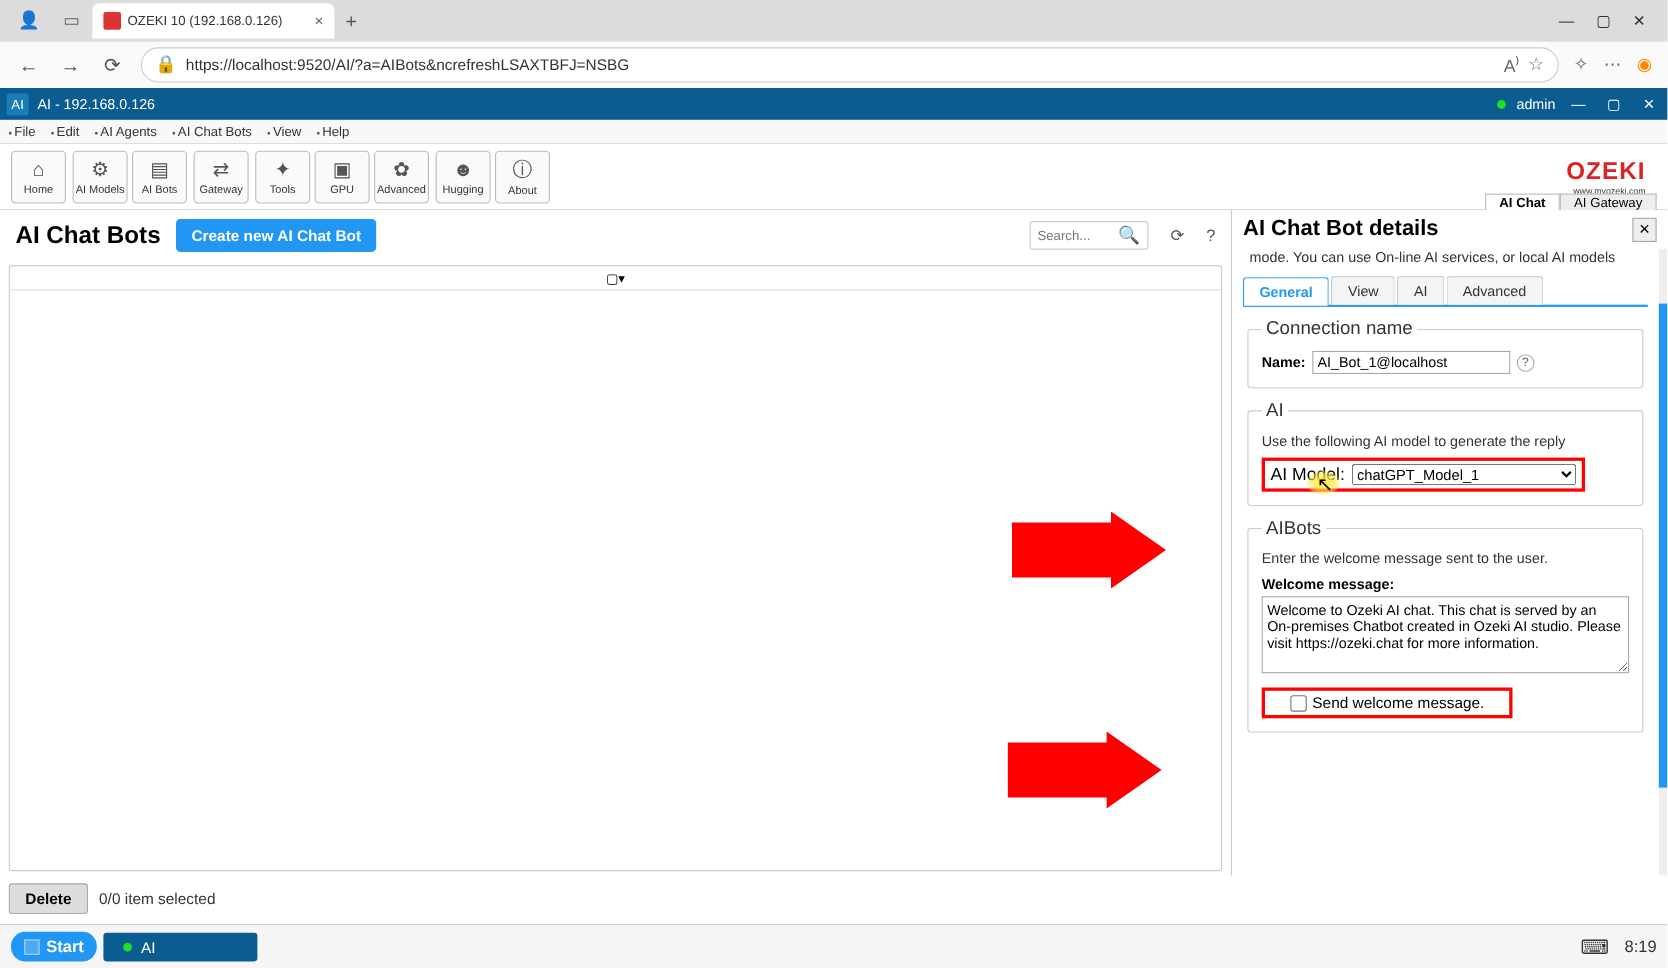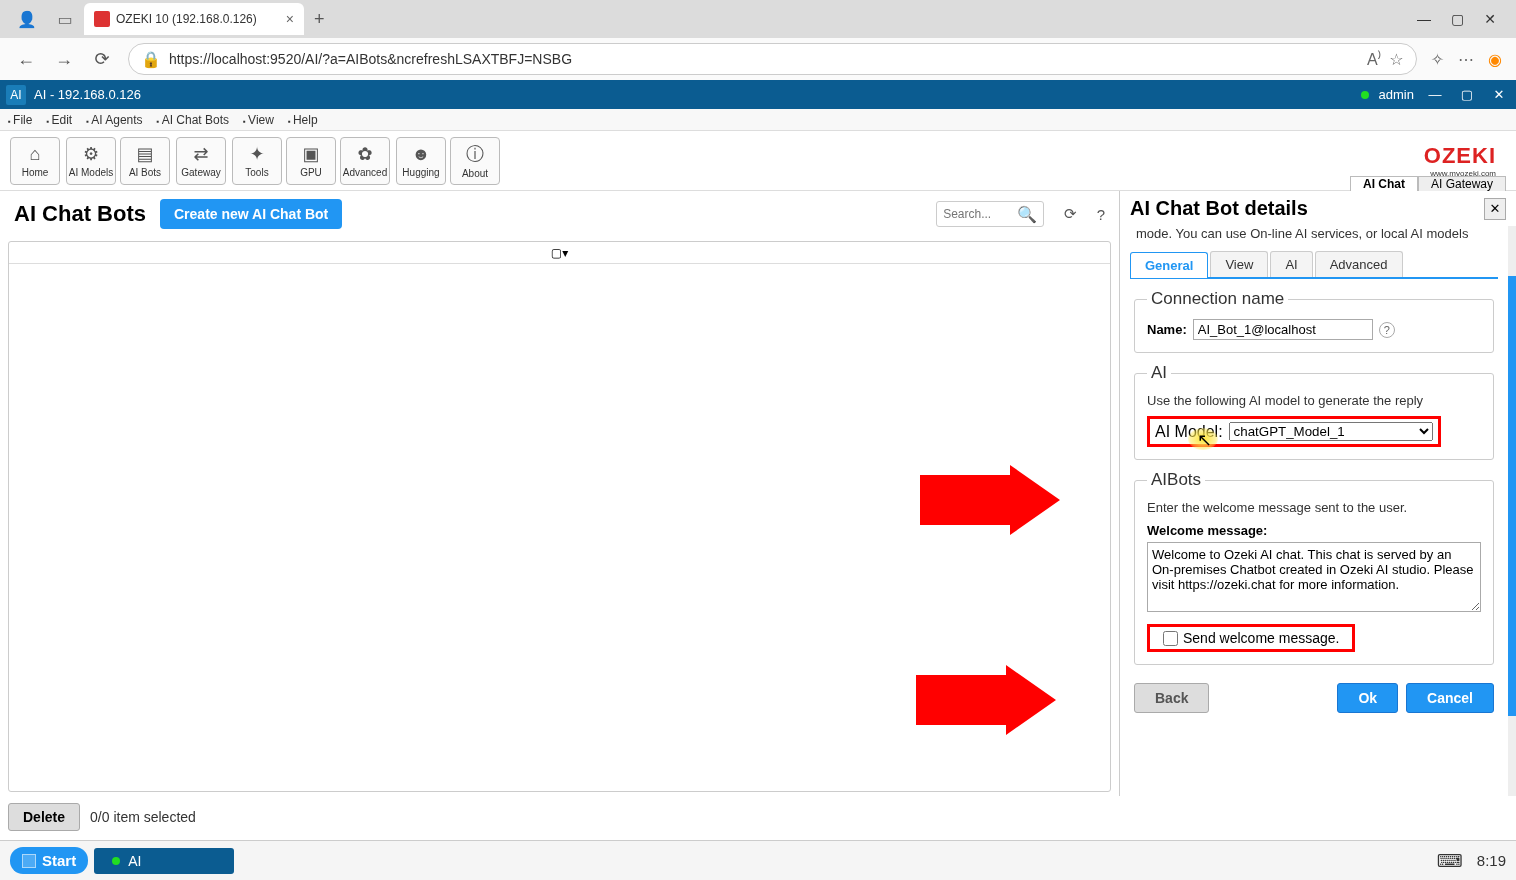--- a/index.html
+++ b/index.html
@@ -83,21 +83,21 @@
 .fld-row { display: flex; align-items: center; gap: 6px; }
 .fld-row label { font-size: 13px; font-weight: bold; }
 .fld-row input[type=text], .fld-row select { border: 1px solid #aaa; padding: 2px 4px; font-size: 13px; }
 .qmark { width: 16px; height: 16px; border: 1px solid #aaa; border-radius: 50%; font-size: 11px; text-align: center; line-height: 14px; color: #666; }
 
 .ai-fieldset { position: relative; }
 .model-row { border: 3px solid red; padding: 3px 5px; display: inline-flex; align-items: center; gap: 6px; }
 .model-row select { width: 204px; }
 
 textarea.welcome { width: 100%; height: 70px; border: 1px solid #aaa; font-size: 13px; padding: 4px; resize: both; font-family: inherit; }
-.chk-row { border: 3px solid red; padding: 3px 13px; display: inline-flex; align-items: center; gap: 5px; margin-top: 8px; }
+.chk-row { border: 3px solid red; padding: 3px 23px; display: inline-flex; align-items: center; gap: 5px; margin-top: 8px; }
 .chk-row input { width: 15px; height: 15px; }
 .chk-row span { font-size: 14px; }
 
 .footer-btns { display: flex; gap: 8px; padding: 8px 14px; }
 .btn { padding: 6px 20px; font-size: 14px; font-weight: bold; border: 1px solid #aaa; border-radius: 3px; cursor: pointer; }
 .btn-back { background: #ddd; color: #555; }
 .btn-ok { background: #2196f3; color: #fff; border-color: #1976d2; margin-left: auto; }
 .btn-cancel { background: #2196f3; color: #fff; border-color: #1976d2; }
 
 
@@ -295,25 +295,20 @@
         <legend>AIBots</legend>
         <p>Enter the welcome message sent to the user.</p>
         <label style="font-size:13px;font-weight:bold;display:block;margin-bottom:4px">Welcome message:</label>
         <textarea class="welcome" style="">Welcome to Ozeki AI chat. This chat is served by an On-premises Chatbot created in Ozeki AI studio. Please visit https://ozeki.chat for more information.</textarea>
         <div class="chk-row">
           <input type="checkbox" style="">
           <span>Send welcome message.</span>
         </div>
       </fieldset>
 
-      <div class="footer-btns">
-        <button class="btn btn-back">Back</button>
-        <button class="btn btn-ok">Ok</button>
-        <button class="btn btn-cancel">Cancel</button>
-      </div>
     </div>
   </div>
 </div>
 
 <div class="arrow" style="left:920px; top:465px">
   <svg width="140" height="70">
       <polygon points="0,10 90,10 90,0 140,35 90,70 90,60 0,60" fill="red"></polygon>
     </svg>
 </div>
 <div class="arrow" style="left:916px; top:665px">

